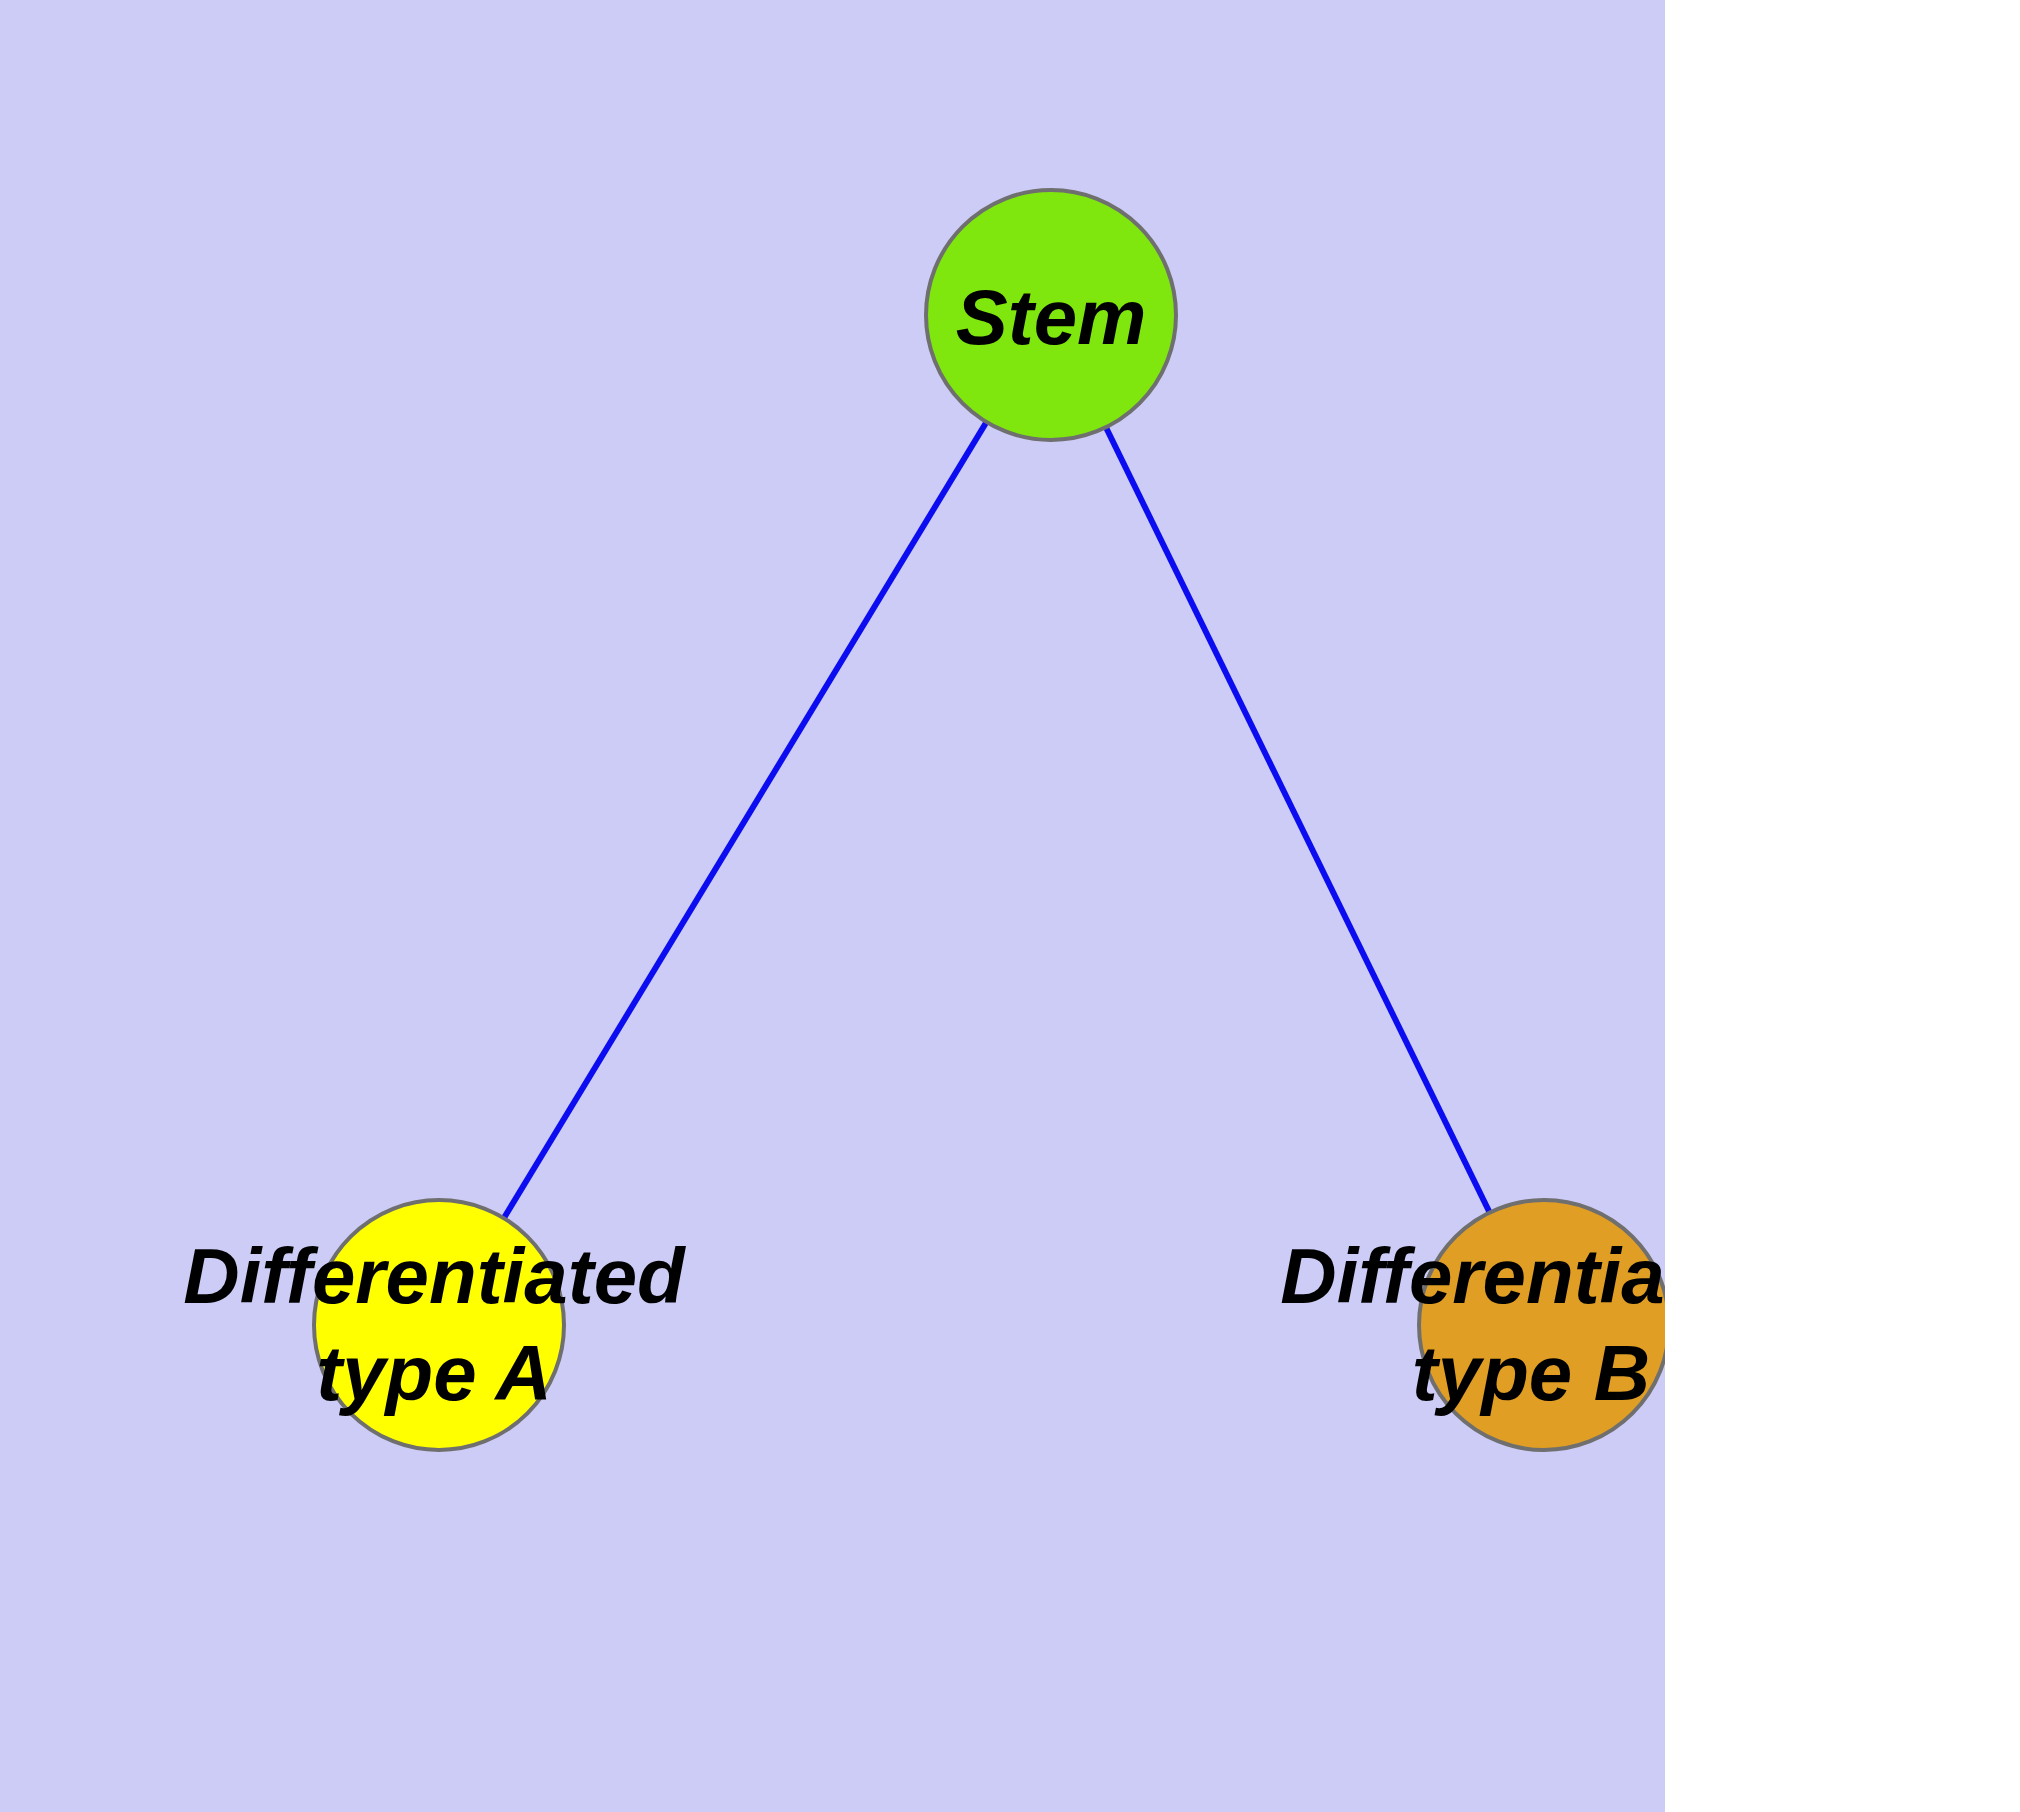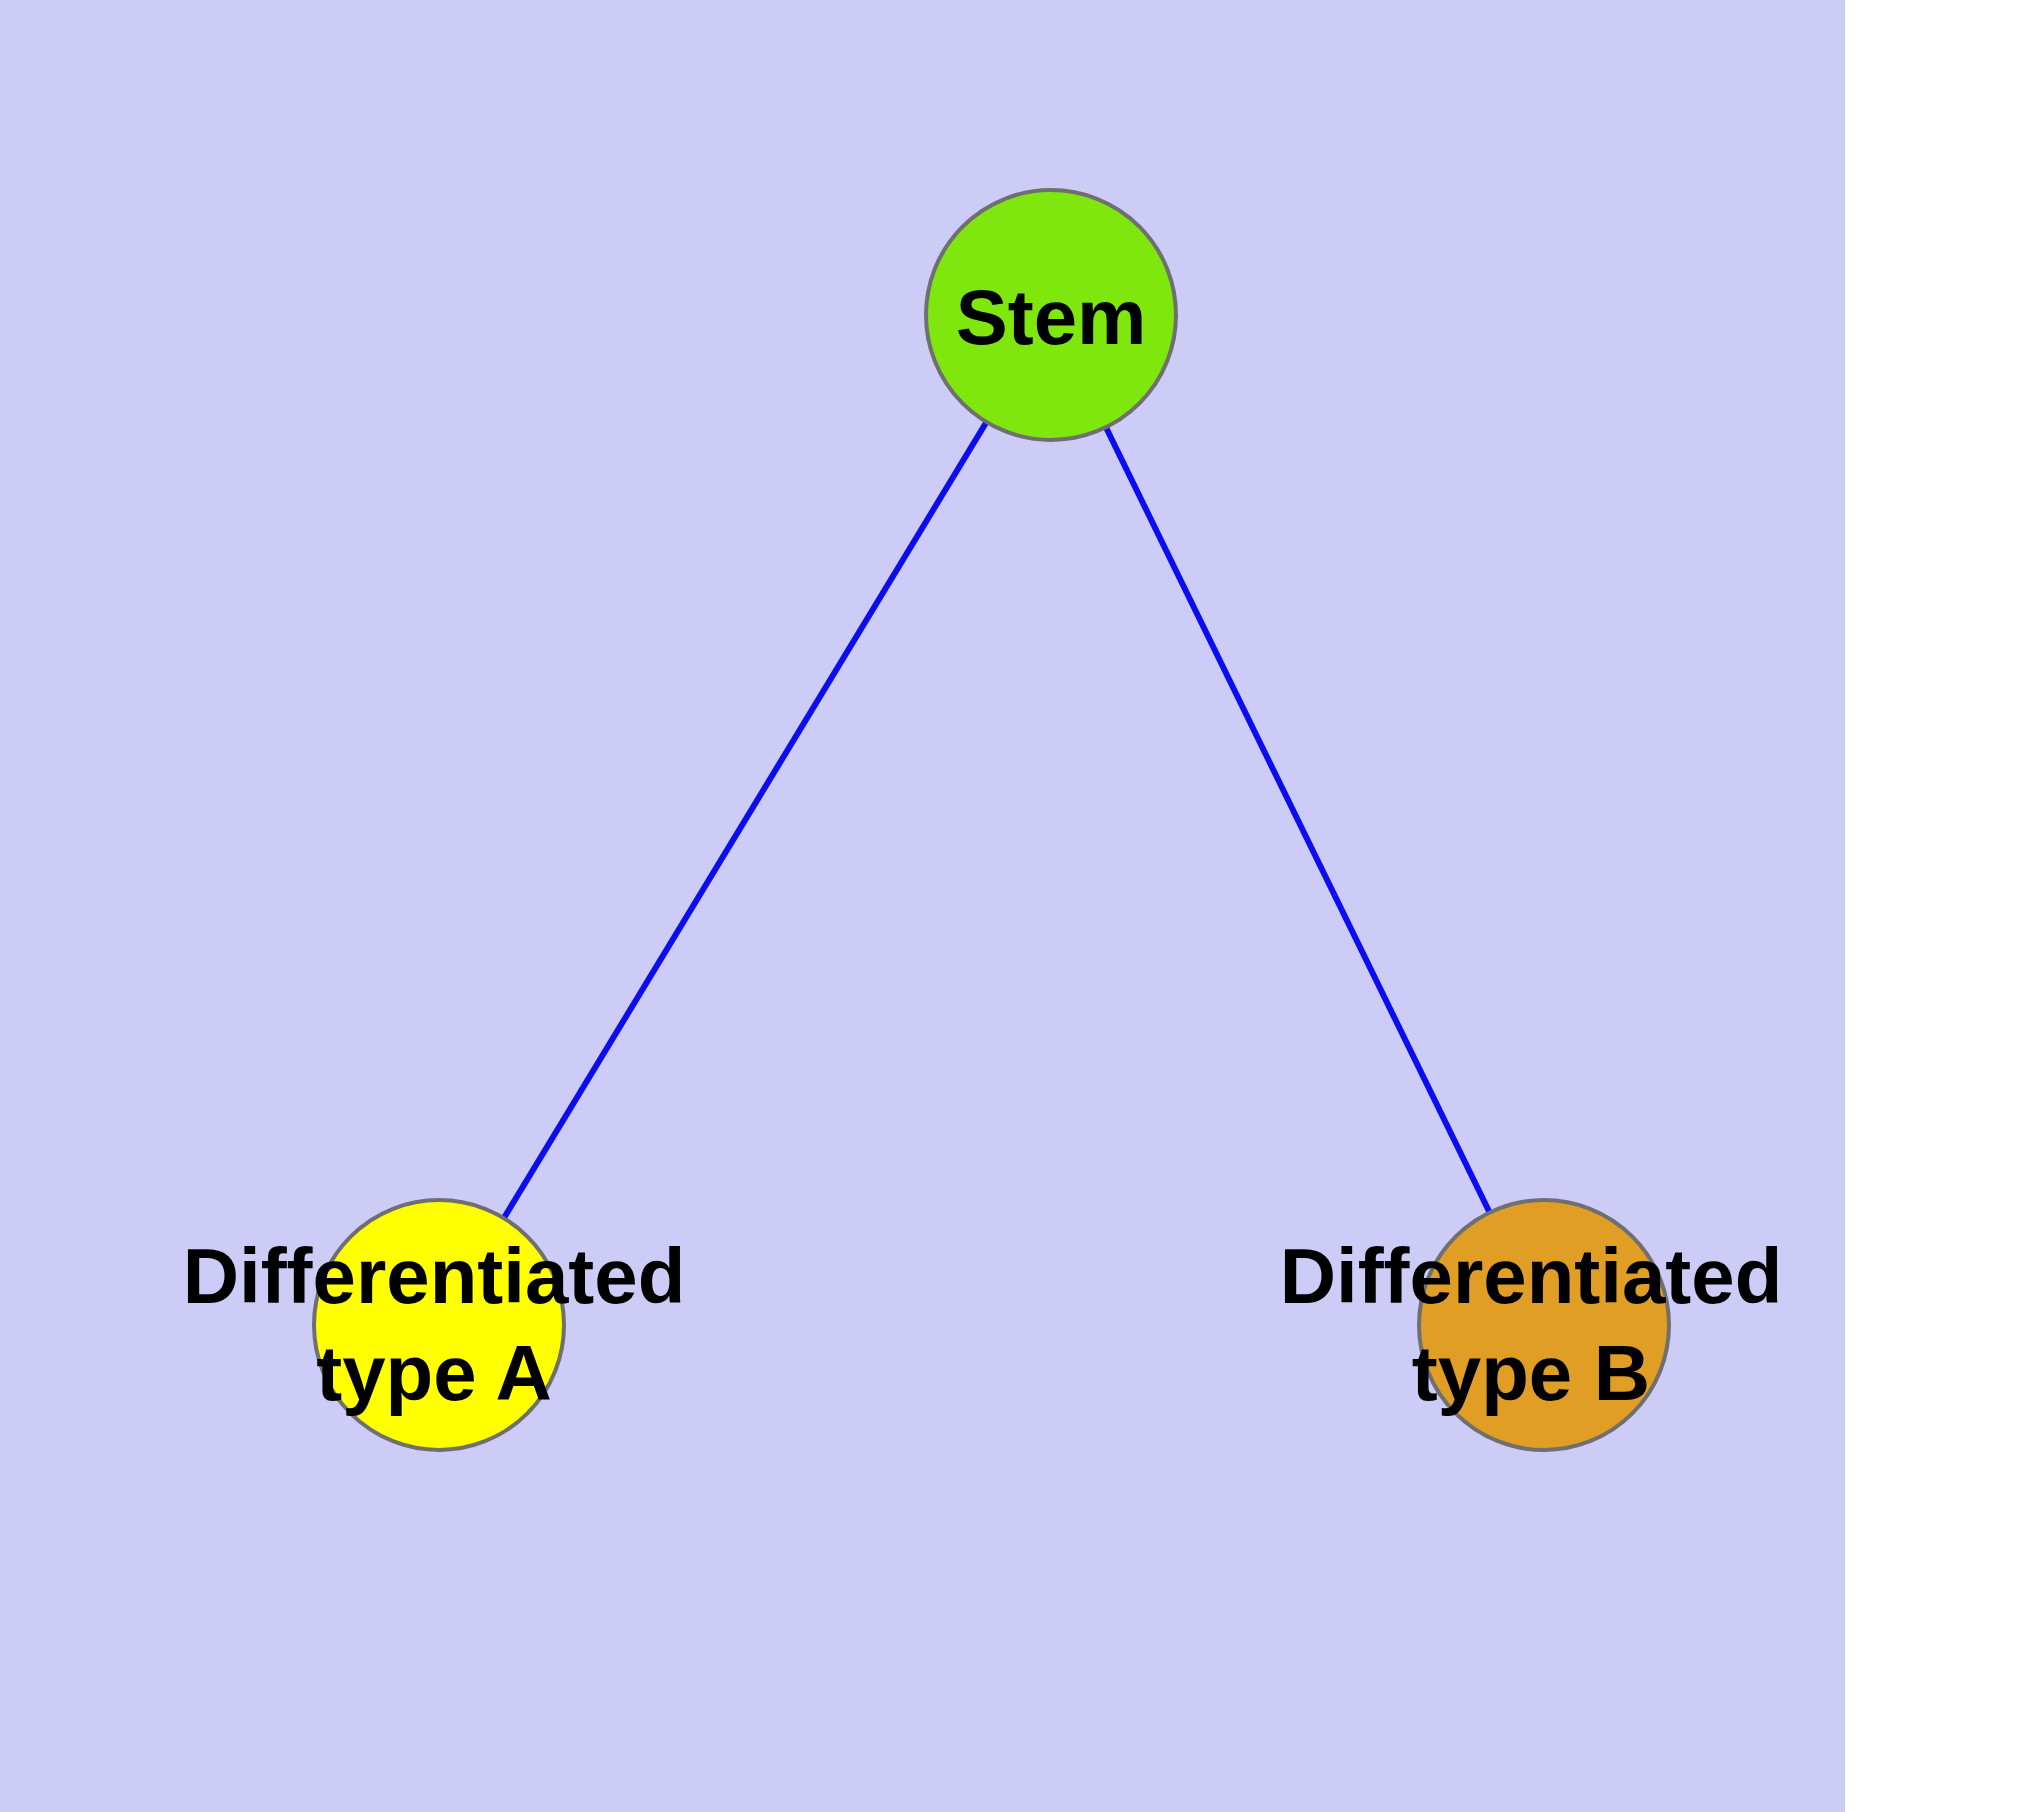--- a/index.html
+++ b/index.html
@@ -1,22 +1,23 @@
 <!DOCTYPE html>
 <html style="--background: #ccccf6; --edge: #0c0cf0; --node-border: #6f6f6f; --stem-fill: #7fe60e; --type-a-fill: #ffff00; --type-b-fill: #e09e24; --label-text: #000000;font-size:13.6px"><head>
 <meta charset="utf-8">
 <style>
   html, body { margin: 0; padding: 0; }
   .canvas {
     position: relative;
-    width: 1845px;
+    width: 1665px;
     height: 1812px;
     background: var(--background, #ccccf6);
     font-family: "Liberation Sans", sans-serif;
     overflow: hidden;
+    font-style: italic;
   }
   .edges {
     position: absolute;
     left: 0; top: 0;
     width: 2021px; height: 1812px;
   }
   .edges line {
     stroke: var(--edge, #0c0cf0);
     stroke-width: 7;
     stroke-linecap: butt;

